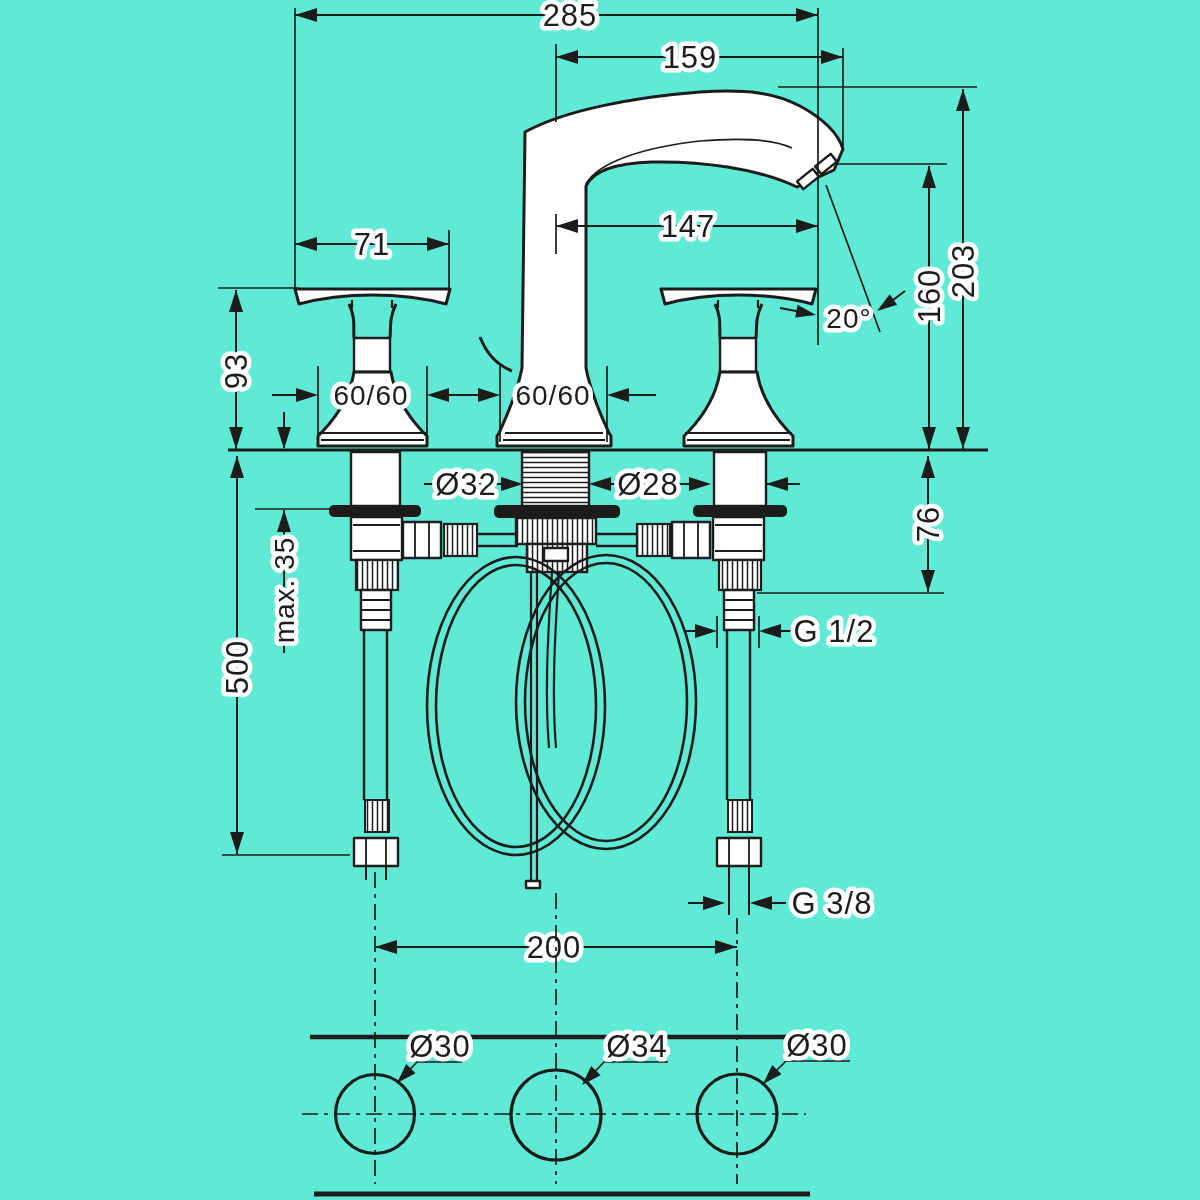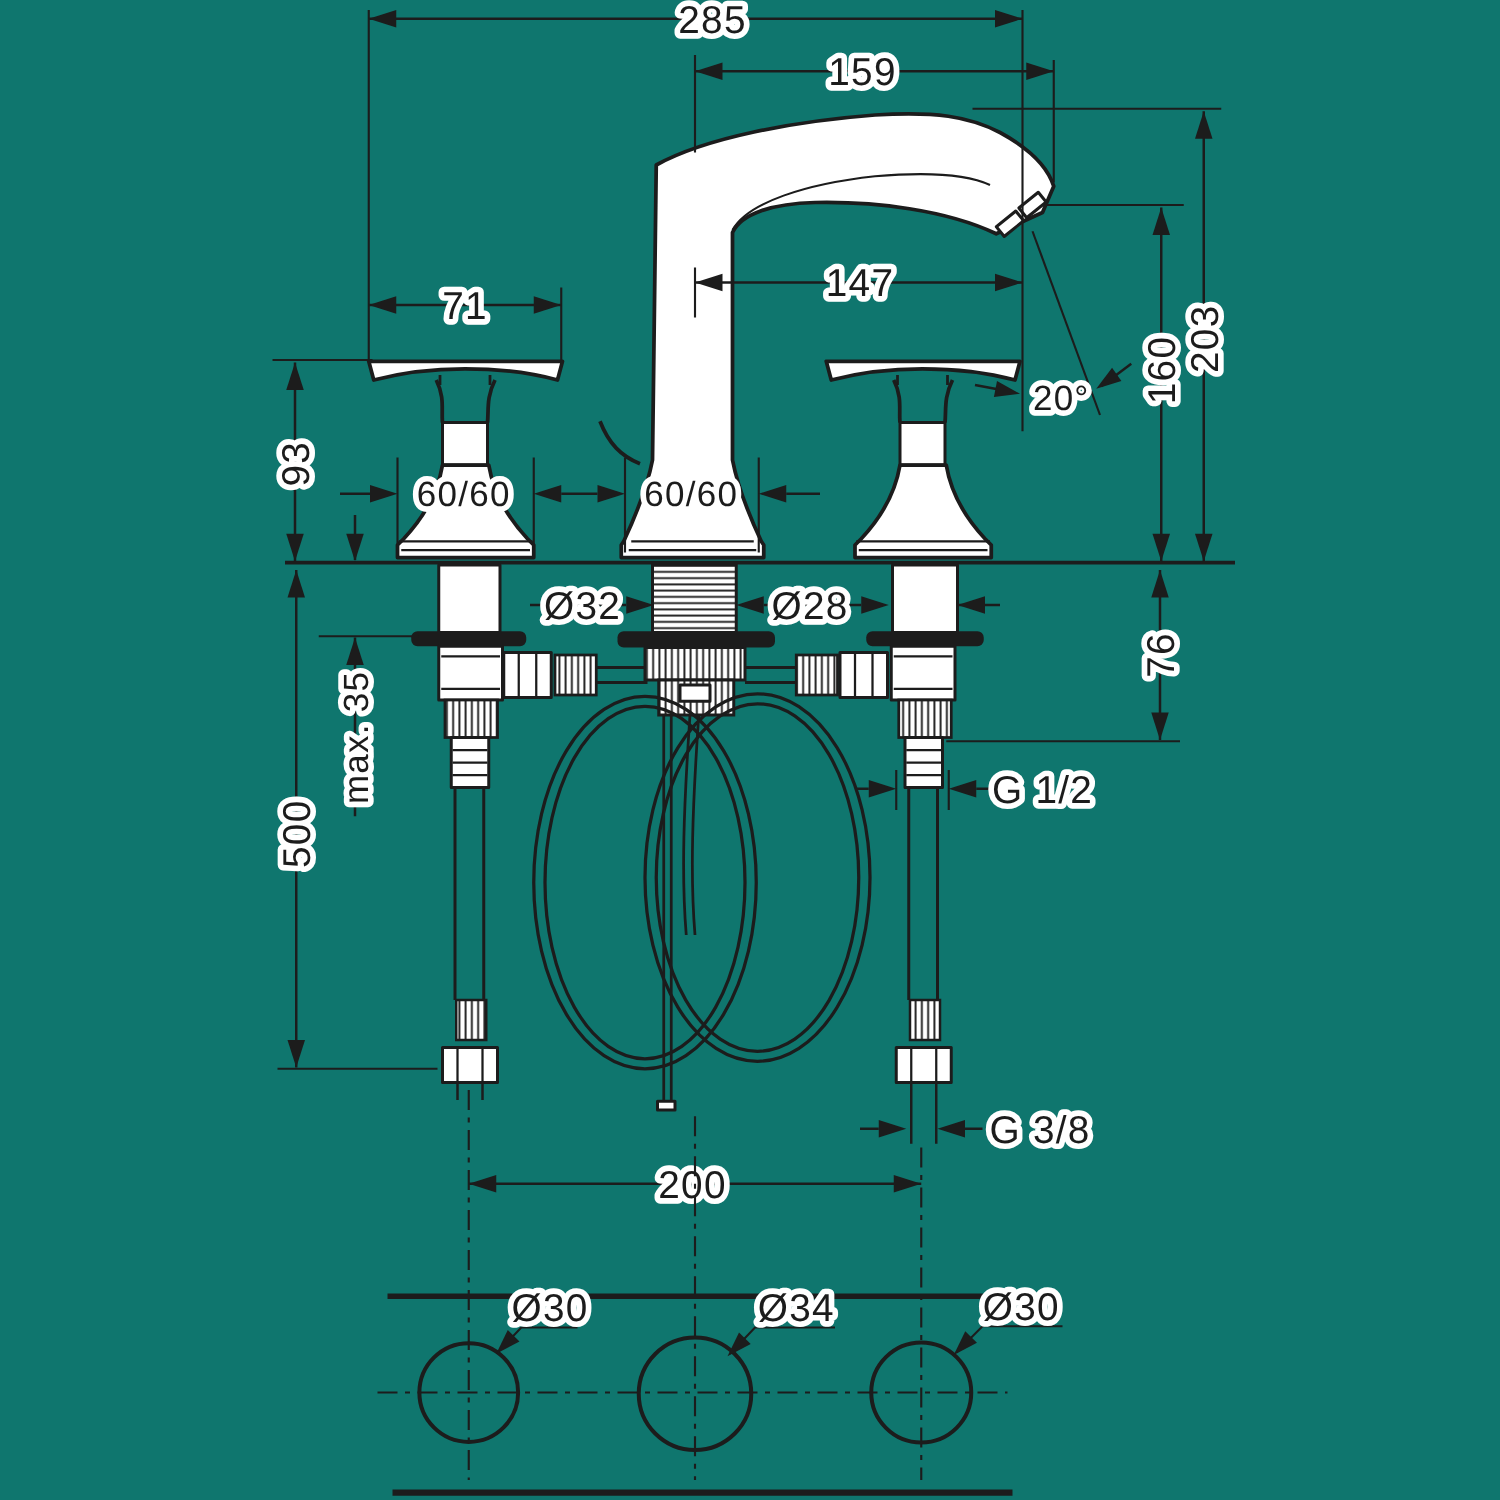--- a/index.html
+++ b/index.html
@@ -1,16 +1,16 @@
 <!DOCTYPE html>
 <html><head>
 <meta charset="utf-8">
 <style>
   html,body{margin:0;padding:0;background:#fff;}
-  .canvas{width:1200px;height:1200px;background:#0f766e;position:relative;overflow:hidden;}
+  .canvas{width:1200px;height:1200px;background:#5eead4;position:relative;overflow:hidden;}
   svg{display:block;}
   text{font-family:"Liberation Sans","DejaVu Sans",sans-serif;fill:#1c1c1c;
        paint-order:stroke;stroke:#ffffff;stroke-width:9px;stroke-linejoin:round;
        letter-spacing:1px;}
   .dimtxt{font-size:31px;}
   .dimtxt-s{font-size:28px;}
   .thin{stroke:#1c1c1c;stroke-width:1.7;fill:none;}
   .dim{stroke:#1c1c1c;stroke-width:2;fill:none;}
   .cl{stroke:#1c1c1c;stroke-width:1.7;fill:none;stroke-dasharray:16 6 4 6;}
   .body3{stroke:#1c1c1c;stroke-width:3;fill:#ffffff;stroke-linejoin:round;}

